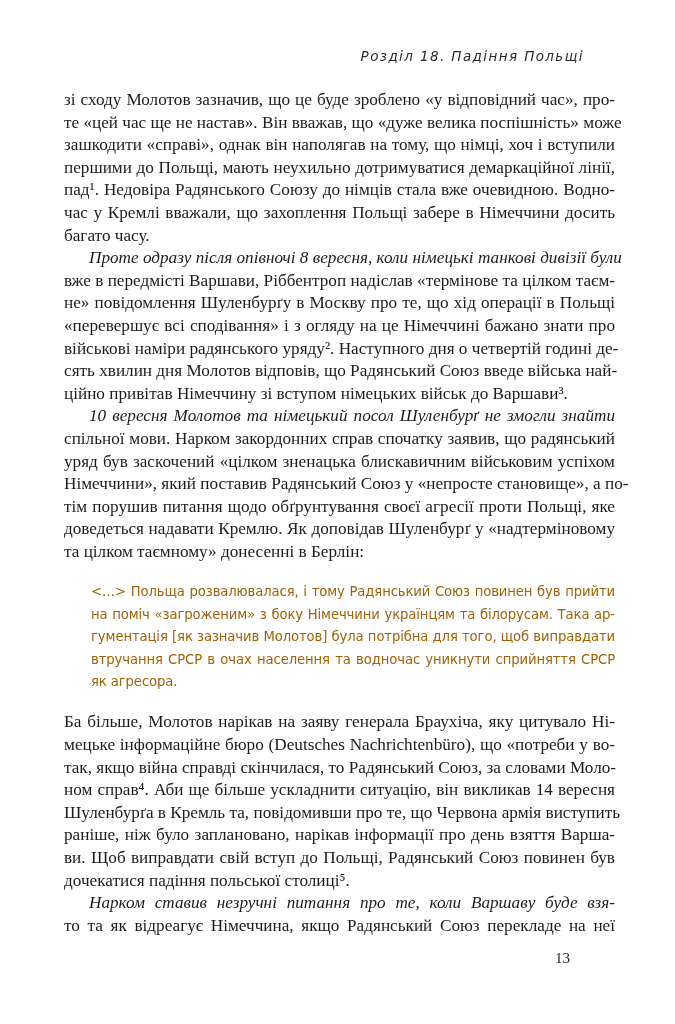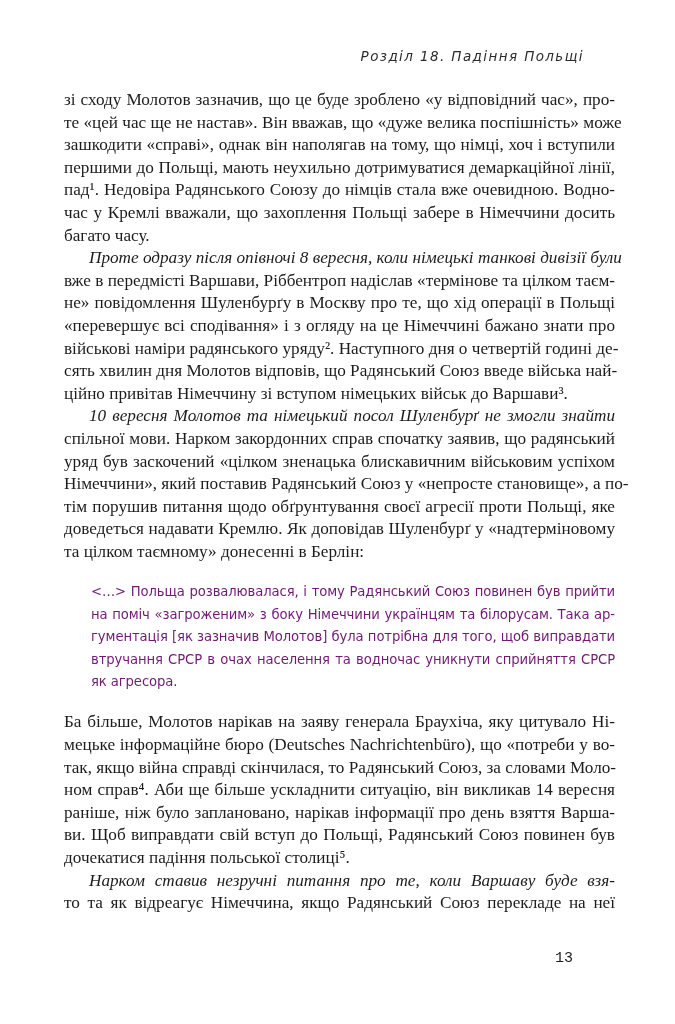--- a/index.html
+++ b/index.html
@@ -48,31 +48,31 @@
     .line.indent {
       padding-left: 25px;
       font-style: italic;
     }
     .quote {
       margin: 18px 16px 18px 27px;
       width: 524px;
       font-family: "DejaVu Sans", sans-serif;
       font-size: 13.2px;
       line-height: 22.4px;
-      color: #701a75;
+      color: #a16207;
     }
     .quote .line {
       height: 22.4px;
       letter-spacing: -0.1px;
     }
     .page-number {
       position: absolute;
       left: 555px;
       top: 950px;
-      font-family: Liberation Mono, monospace;
+      font-family: Liberation Serif, serif;
       font-size: 15px;
       color: #1e1e1e;
     }
   </style>
 </head>
 <body>
 
 <div class="running-head">Розділ 18. Падіння Польщі</div>
 
 <div class="body-text">
@@ -113,20 +113,21 @@
     <span class="line">гументація [як зазначив Молотов] була потрібна для того, щоб виправдати</span>
     <span class="line">втручання СРСР в очах населення та водночас уникнути сприйняття СРСР</span>
     <span class="line last">як агресора.</span>
   </div>
 
   <div>
     <span class="line">Ба більше, Молотов нарікав на заяву генерала Браухіча, яку цитувало Ні-</span>
     <span class="line">мецьке інформаційне бюро (Deutsches Nachrichtenbüro), що «потреби у во-</span>
     <span class="line">так, якщо війна справді скінчилася, то Радянський Союз, за словами Моло-</span>
     <span class="line">ном справ⁴. Аби ще більше ускладнити ситуацію, він викликав 14 вересня</span>
+    <span class="line">Шуленбурґа в Кремль та, повідомивши про те, що Червона армія виступить</span>
     <span class="line">раніше, ніж було заплановано, нарікав інформації про день взяття Варша-</span>
     <span class="line">ви. Щоб виправдати свій вступ до Польщі, Радянський Союз повинен був</span>
     <span class="line last">дочекатися падіння польської столиці⁵.</span>
   </div>
 
   <div>
     <span class="line indent">Нарком ставив незручні питання про те, коли Варшаву буде взя-</span>
     <span class="line">то та як відреагує Німеччина, якщо Радянський Союз перекладе на неї</span>
   </div>
 

